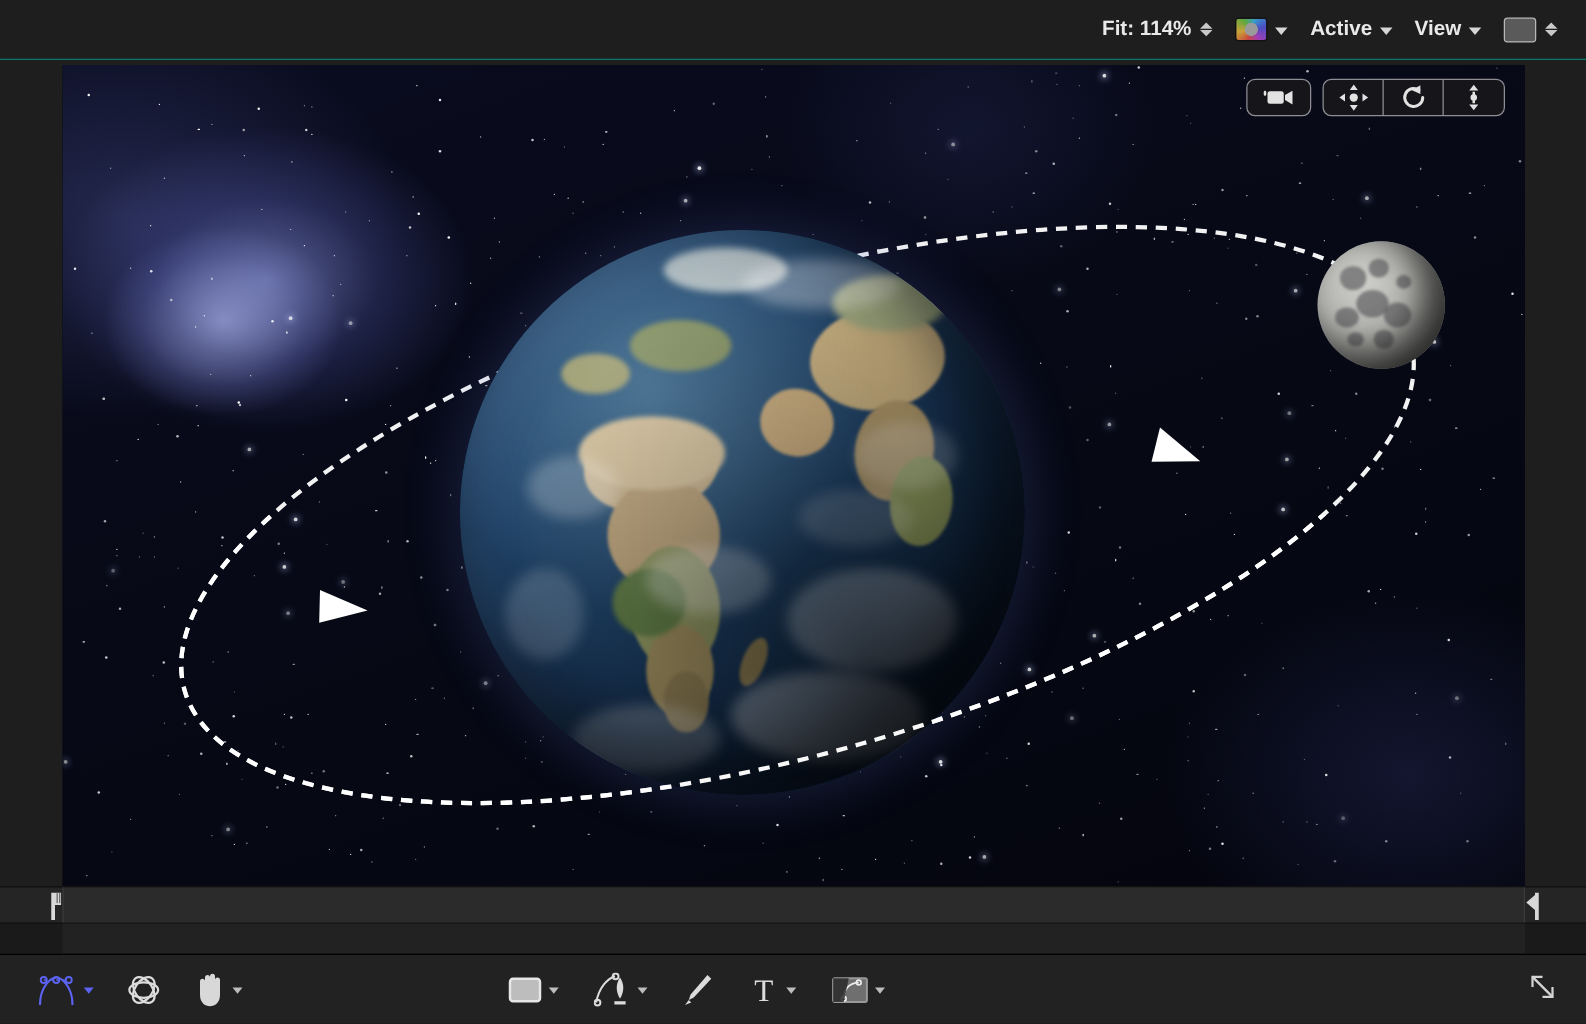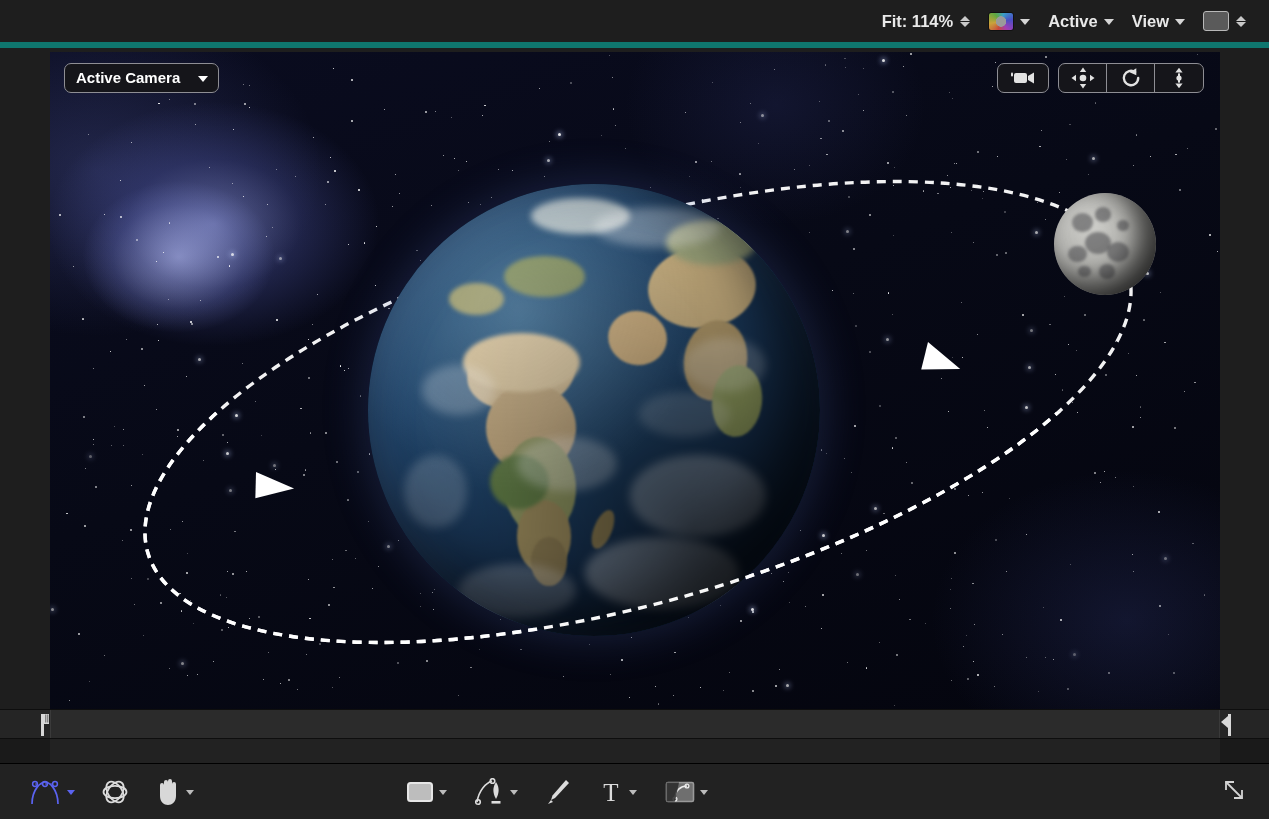--- a/index.html
+++ b/index.html
@@ -20,21 +20,21 @@
   
   .topbar {
     height: 48px;
     background: #1e1e1e;
     display: flex;
     align-items: center;
     justify-content: flex-end;
     padding-right: 14px;
     gap: 0px;
     flex: 0 0 48px;
-    border-bottom: 6px solid #0f766e;
+    border-bottom: 1px solid #0f766e;
   }
   .tb-item {
     display: flex;
     align-items: center;
     gap: 6px;
     padding: 3px 9px;
     border-radius: 4px;
     color: #e9e9e9;
     font-size: 16.5px;
     font-weight: bold;
@@ -953,24 +953,20 @@
         <div class="crater" style="left:40%;top:14%;width:16%;height:14%;"></div>
         <div class="crater" style="left:30%;top:38%;width:26%;height:22%;"></div>
         <div class="crater" style="left:14%;top:52%;width:18%;height:16%;"></div>
         <div class="crater" style="left:52%;top:48%;width:22%;height:20%;"></div>
         <div class="crater" style="left:44%;top:70%;width:16%;height:14%;"></div>
         <div class="crater" style="left:62%;top:26%;width:12%;height:11%;"></div>
         <div class="crater" style="left:24%;top:72%;width:12%;height:10%;"></div>
         <div class="mshade"></div>
       </div>
 
-      <div class="cam-pill">
-        <span>Active Camera</span>
-        <span class="chev"></span>
-      </div>
 
       <div class="cam-group">
 
         <div class="cam-btn">
           <svg width="26" height="16" viewBox="0 0 26 16">
             <rect x="4" y="3" width="13" height="10" rx="2" fill="#e2e2e2"></rect>
             <polygon points="18,6 24,2.5 24,13.5 18,10" fill="#e2e2e2"></polygon>
             <rect x="1" y="2.5" width="2" height="4" rx="1" fill="#e2e2e2"></rect>
           </svg>
         </div>

